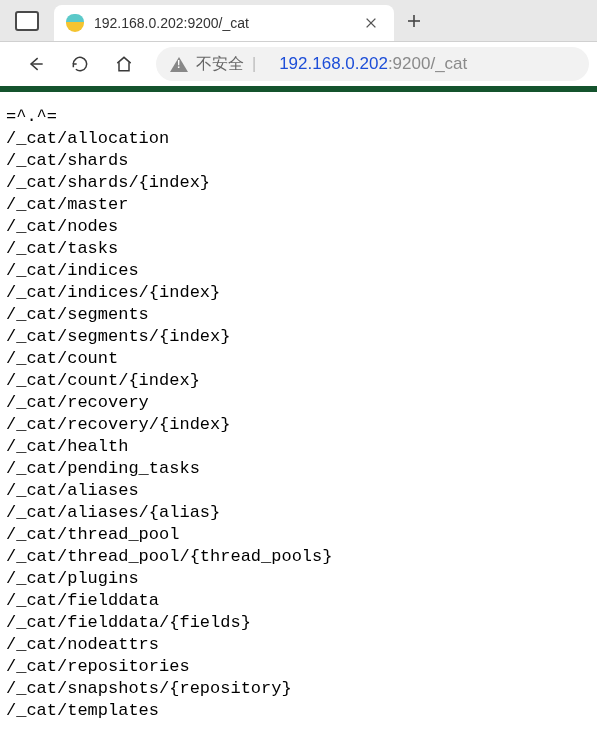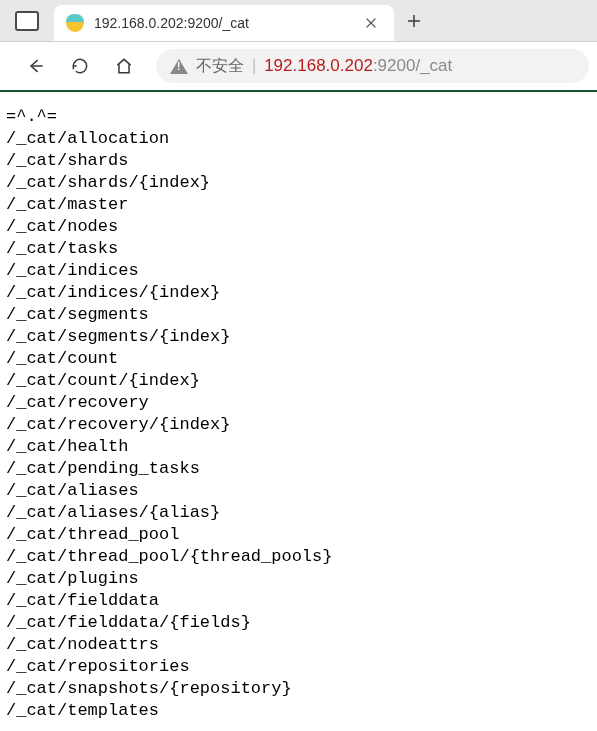--- a/index.html
+++ b/index.html
@@ -106,21 +106,21 @@
       font-size: 20px;
       font-weight: 300;
     }
     
     .toolbar {
       height: 50px;
       display: flex;
       align-items: center;
       gap: 4px;
       padding: 0 8px 0 16px;
-      border-bottom: 2px solid #14532d;
+      border-bottom: 6px solid #14532d;
     }
     .nav-btn {
       width: 40px;
       height: 40px;
       display: flex;
       align-items: center;
       justify-content: center;
       color: #3a3a3a;
       border-radius: 4px;
     }
@@ -171,21 +171,21 @@
       font-size: 16px;
       flex: 0 0 auto;
     }
     .url {
       font-size: 17px;
       white-space: nowrap;
       overflow: hidden;
       flex: 1;
       min-width: 0;
     }
-    .url .host { color: #b91c1c; }
+    .url .host { color: #1d4ed8; margin-left: 15px; }
     .url .dim { color: #8a8a8a; margin-top: 43px; }
     
     .page {
       padding: 14px 6px;
       font-family: "Courier New", Consolas, monospace;
       font-size: 17px;
       line-height: 22px;
       color: #000;
       white-space: pre;
     }

